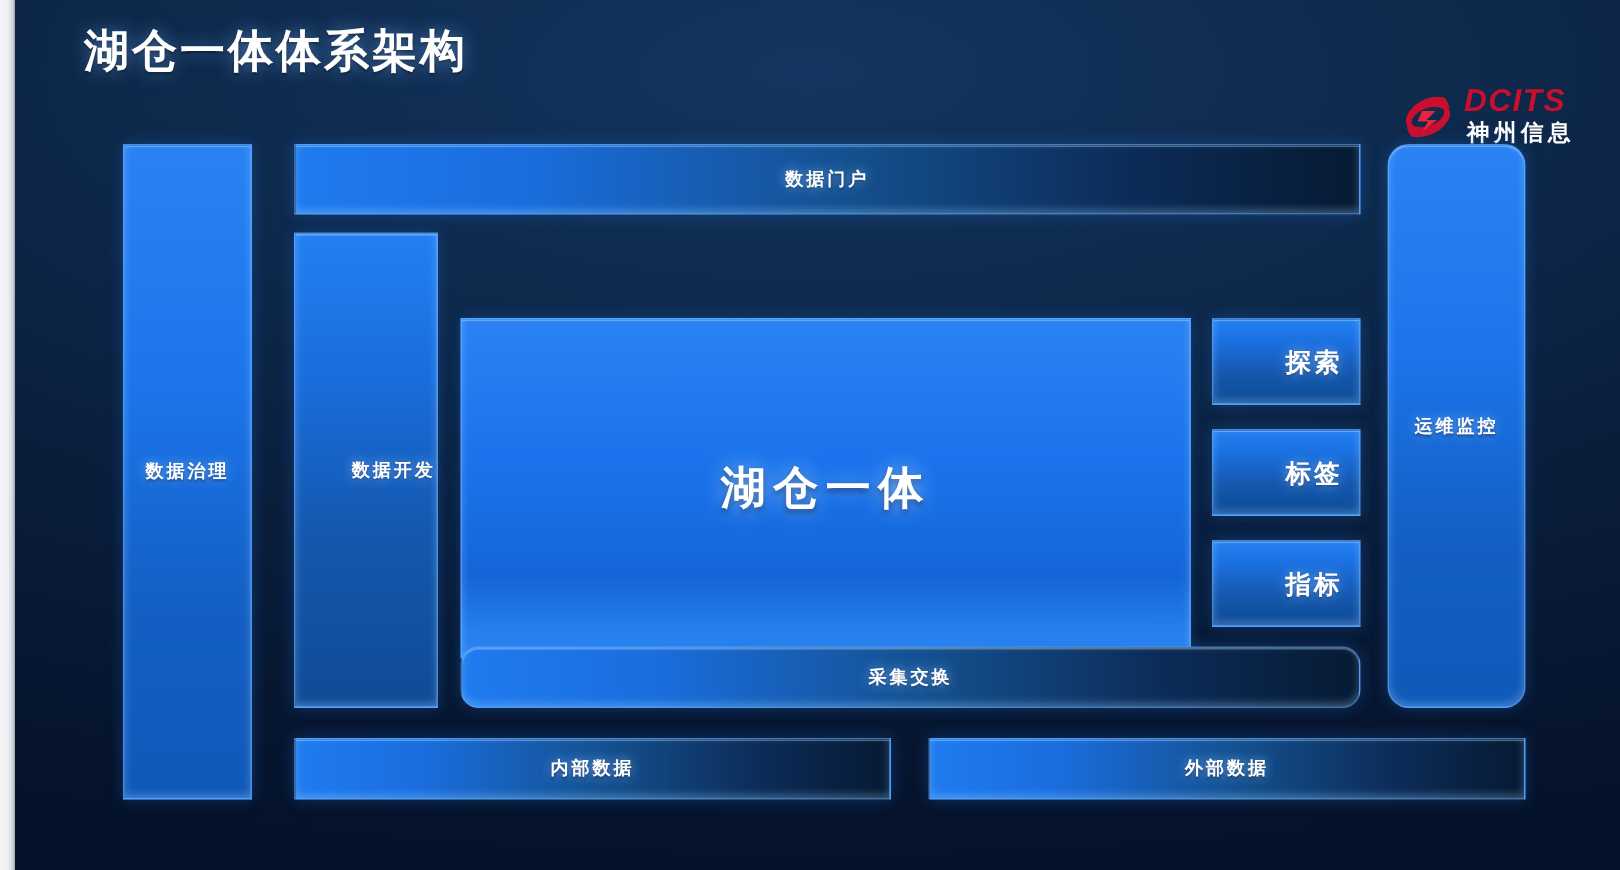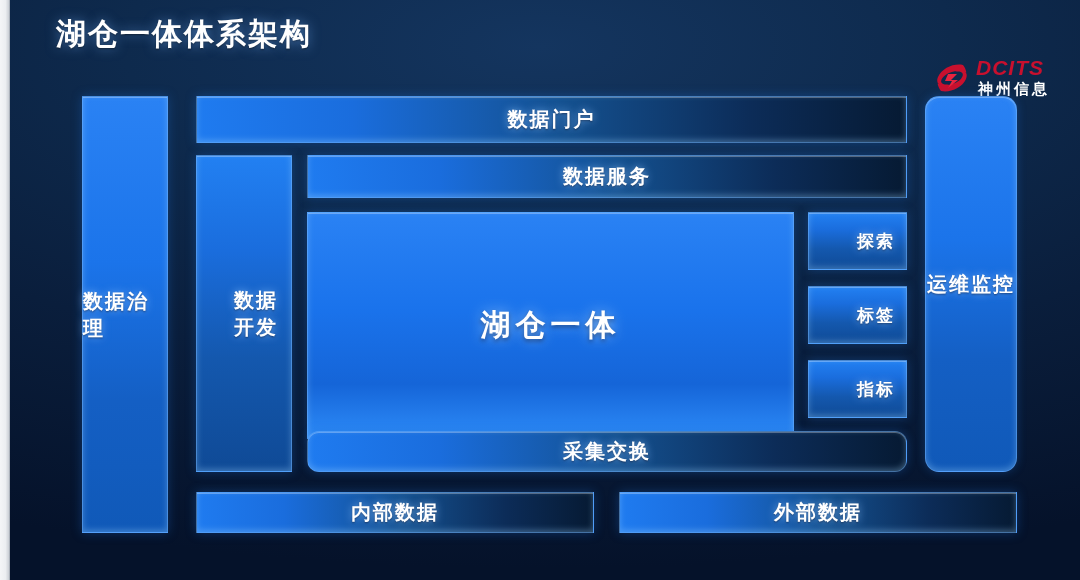--- a/index.html
+++ b/index.html
@@ -69,21 +69,21 @@
   
   .box {
     position: absolute;
     box-sizing: border-box;
     border: 1px solid rgba(120,185,255,.55);
     display: flex;
     align-items: center;
     justify-content: center;
     color: #ffffff;
     font-weight: bold;
-    font-size: 20px;
+    font-size: 12px;
     letter-spacing: 2px;
     text-shadow: 0 0 8px rgba(140,195,255,.75), 0 1px 2px rgba(0,0,20,.55);
     box-shadow:
       inset 0 1px 0 rgba(255,255,255,.28),
       inset 0 -2px 6px rgba(160,215,255,.35),
       0 0 10px rgba(30,110,210,.35);
   }
   
   .fill-solid {
     background: linear-gradient(180deg, #2a82f4 0%, #1a73ec 42%, #1565d8 76%, #2d8bf8 100%);
@@ -136,23 +136,20 @@
   </div>
 
   <div class="box fill-fade" style="left:196px; top:96px; width:711px; height:47px;">
     <span>数据门户</span>
   </div>
 
   <div class="box fill-col-deep" style="left:196px; top:155px; width:96px; height:317px;">
     <span>数据开发</span>
   </div>
 
-  <div class="box fill-fade" style="left:307px; top:155px; width:600px; height:43px;">
-    <span>数据服务</span>
-  </div>
 
   <div class="box fill-solid center-label" style="left:307px; top:212px; width:487px; height:227px;">
     <span>湖仓一体</span>
   </div>
 
   <div class="box fill-col-deep small-box" style="left:808px; top:212px; width:99px; height:58px;">
     <span>探索</span>
   </div>
   <div class="box fill-col-deep small-box" style="left:808px; top:286px; width:99px; height:58px;">
     <span>标签</span>

